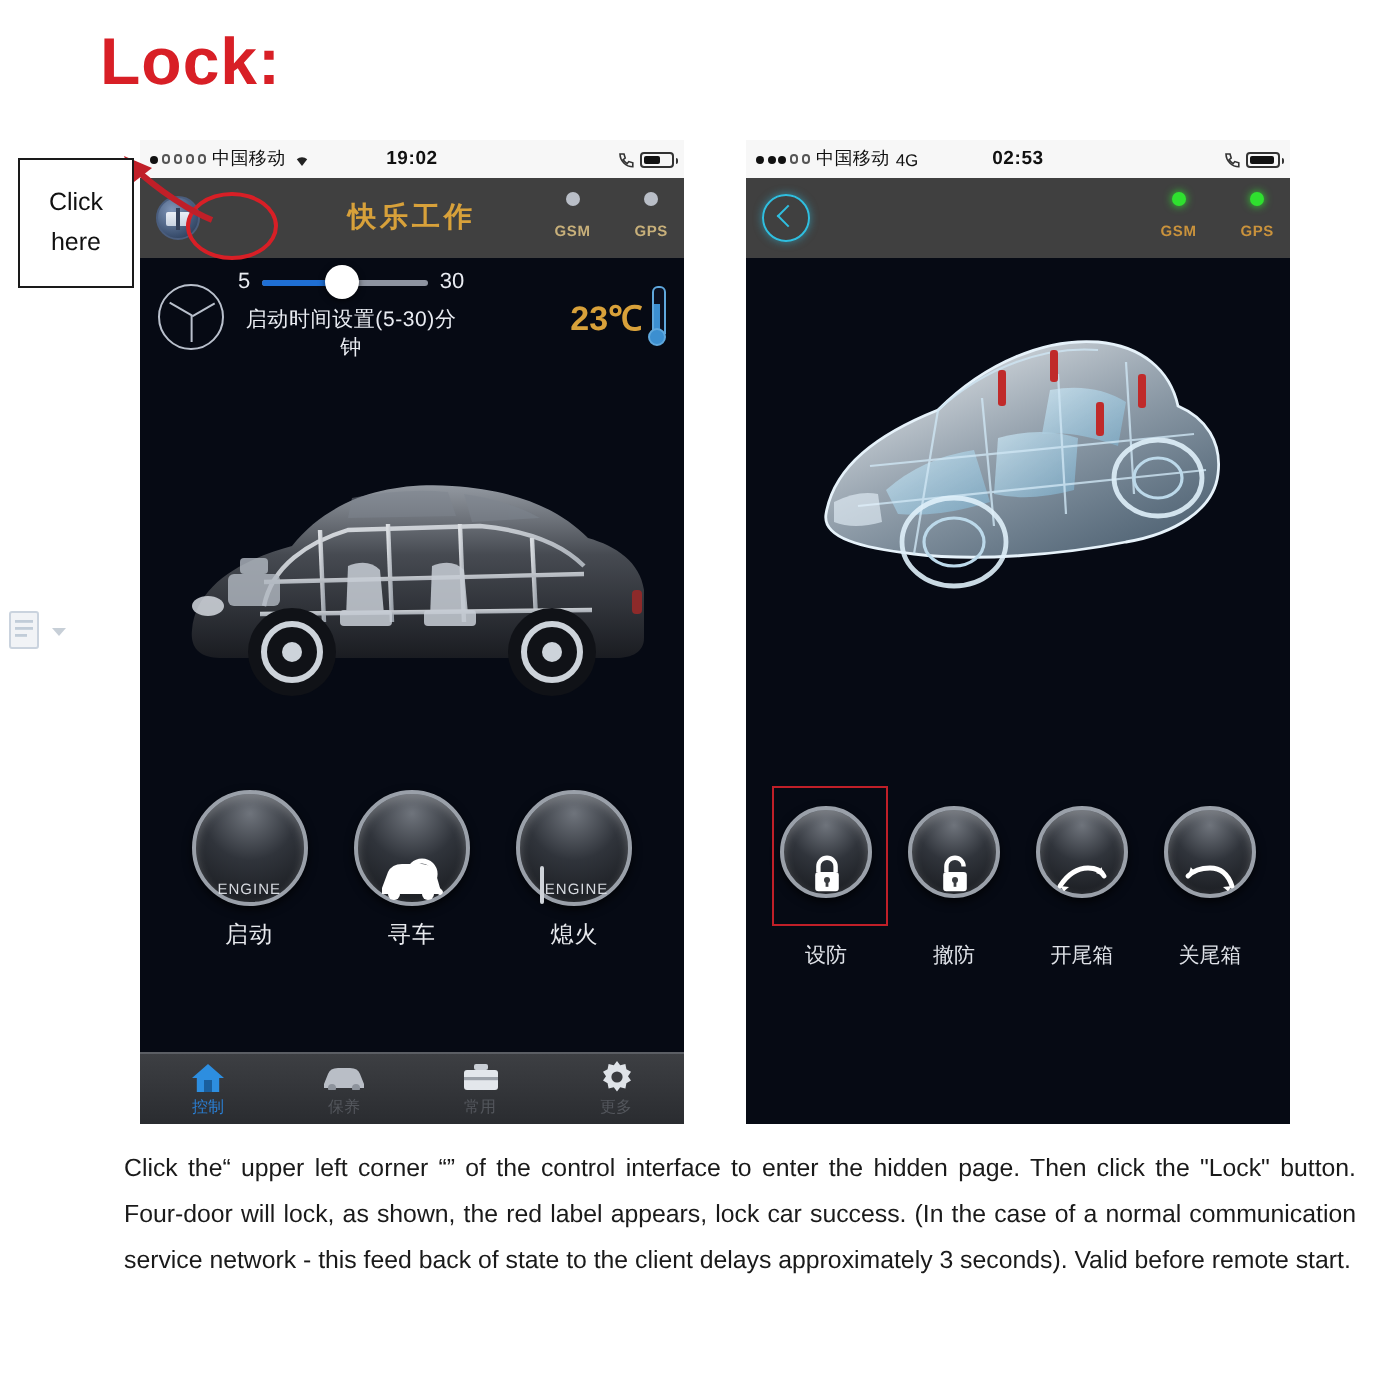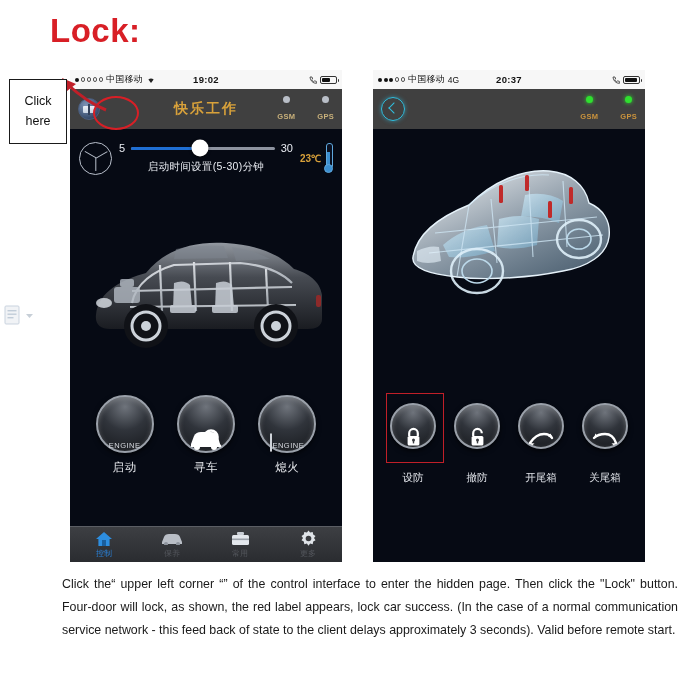--- a/index.html
+++ b/index.html
@@ -206,21 +206,21 @@
     position:absolute; left:48%; top:50%;
     width:17px; height:17px; border-radius:50%;
     background:#ffffff; transform:translate(-50%,-50%);
     box-shadow:0 1px 3px rgba(0,0,0,.6);
   }
   .slider-caption {
     text-align:center; color:#e9ecf2; font-size:10.5px; margin-top:6px;
     letter-spacing:.3px;
   }
   .temp-block { display:flex; align-items:center; gap:3px; flex:none; }
-  .temp-val { color:#d8a13a; font-size:10px; font-weight:bold; }
+  .temp-val { color:#d8a13a; font-size:17px; font-weight:bold;margin-left:46px; }
   .thermo {
     width:9px; height:30px; position:relative;
   }
   .thermo .tube {
     position:absolute; left:2px; top:0; width:5px; height:22px;
     border:1.2px solid #5fa8dd; border-radius:3px 3px 0 0;
     background:#0a1020;
   }
   .thermo .bulb {
     position:absolute; left:0px; bottom:0; width:9px; height:9px;
@@ -533,21 +533,21 @@
       <span class="sb-dots">
         <i></i>
           <i></i>
           <i></i>
           <i class="hollow"></i>
           <i class="hollow"></i>
       </span>
       <span class="sb-carrier">中国移动</span>
       <span class="sb-net">4G</span>
     </div>
-    <div class="sb-time">20:37</div>
+    <div class="sb-time">02:53</div>
     <div class="sb-right">
       <svg width="8" height="8" viewBox="0 0 8 8">
         <path d="M1 1 L3 1 L3.6 3 L2.6 3.8 A5 5 0 0 0 4.6 5.8 L5.4 4.8 L7.4 5.4 L7.4 7.4 A6.5 6.5 0 0 1 1 1 Z" fill="none" stroke="#333" stroke-width=".8"></path>
       </svg>
       <span class="batt">
           <span style="width:90%"></span>
         </span>
     </div>
   </div>
 

